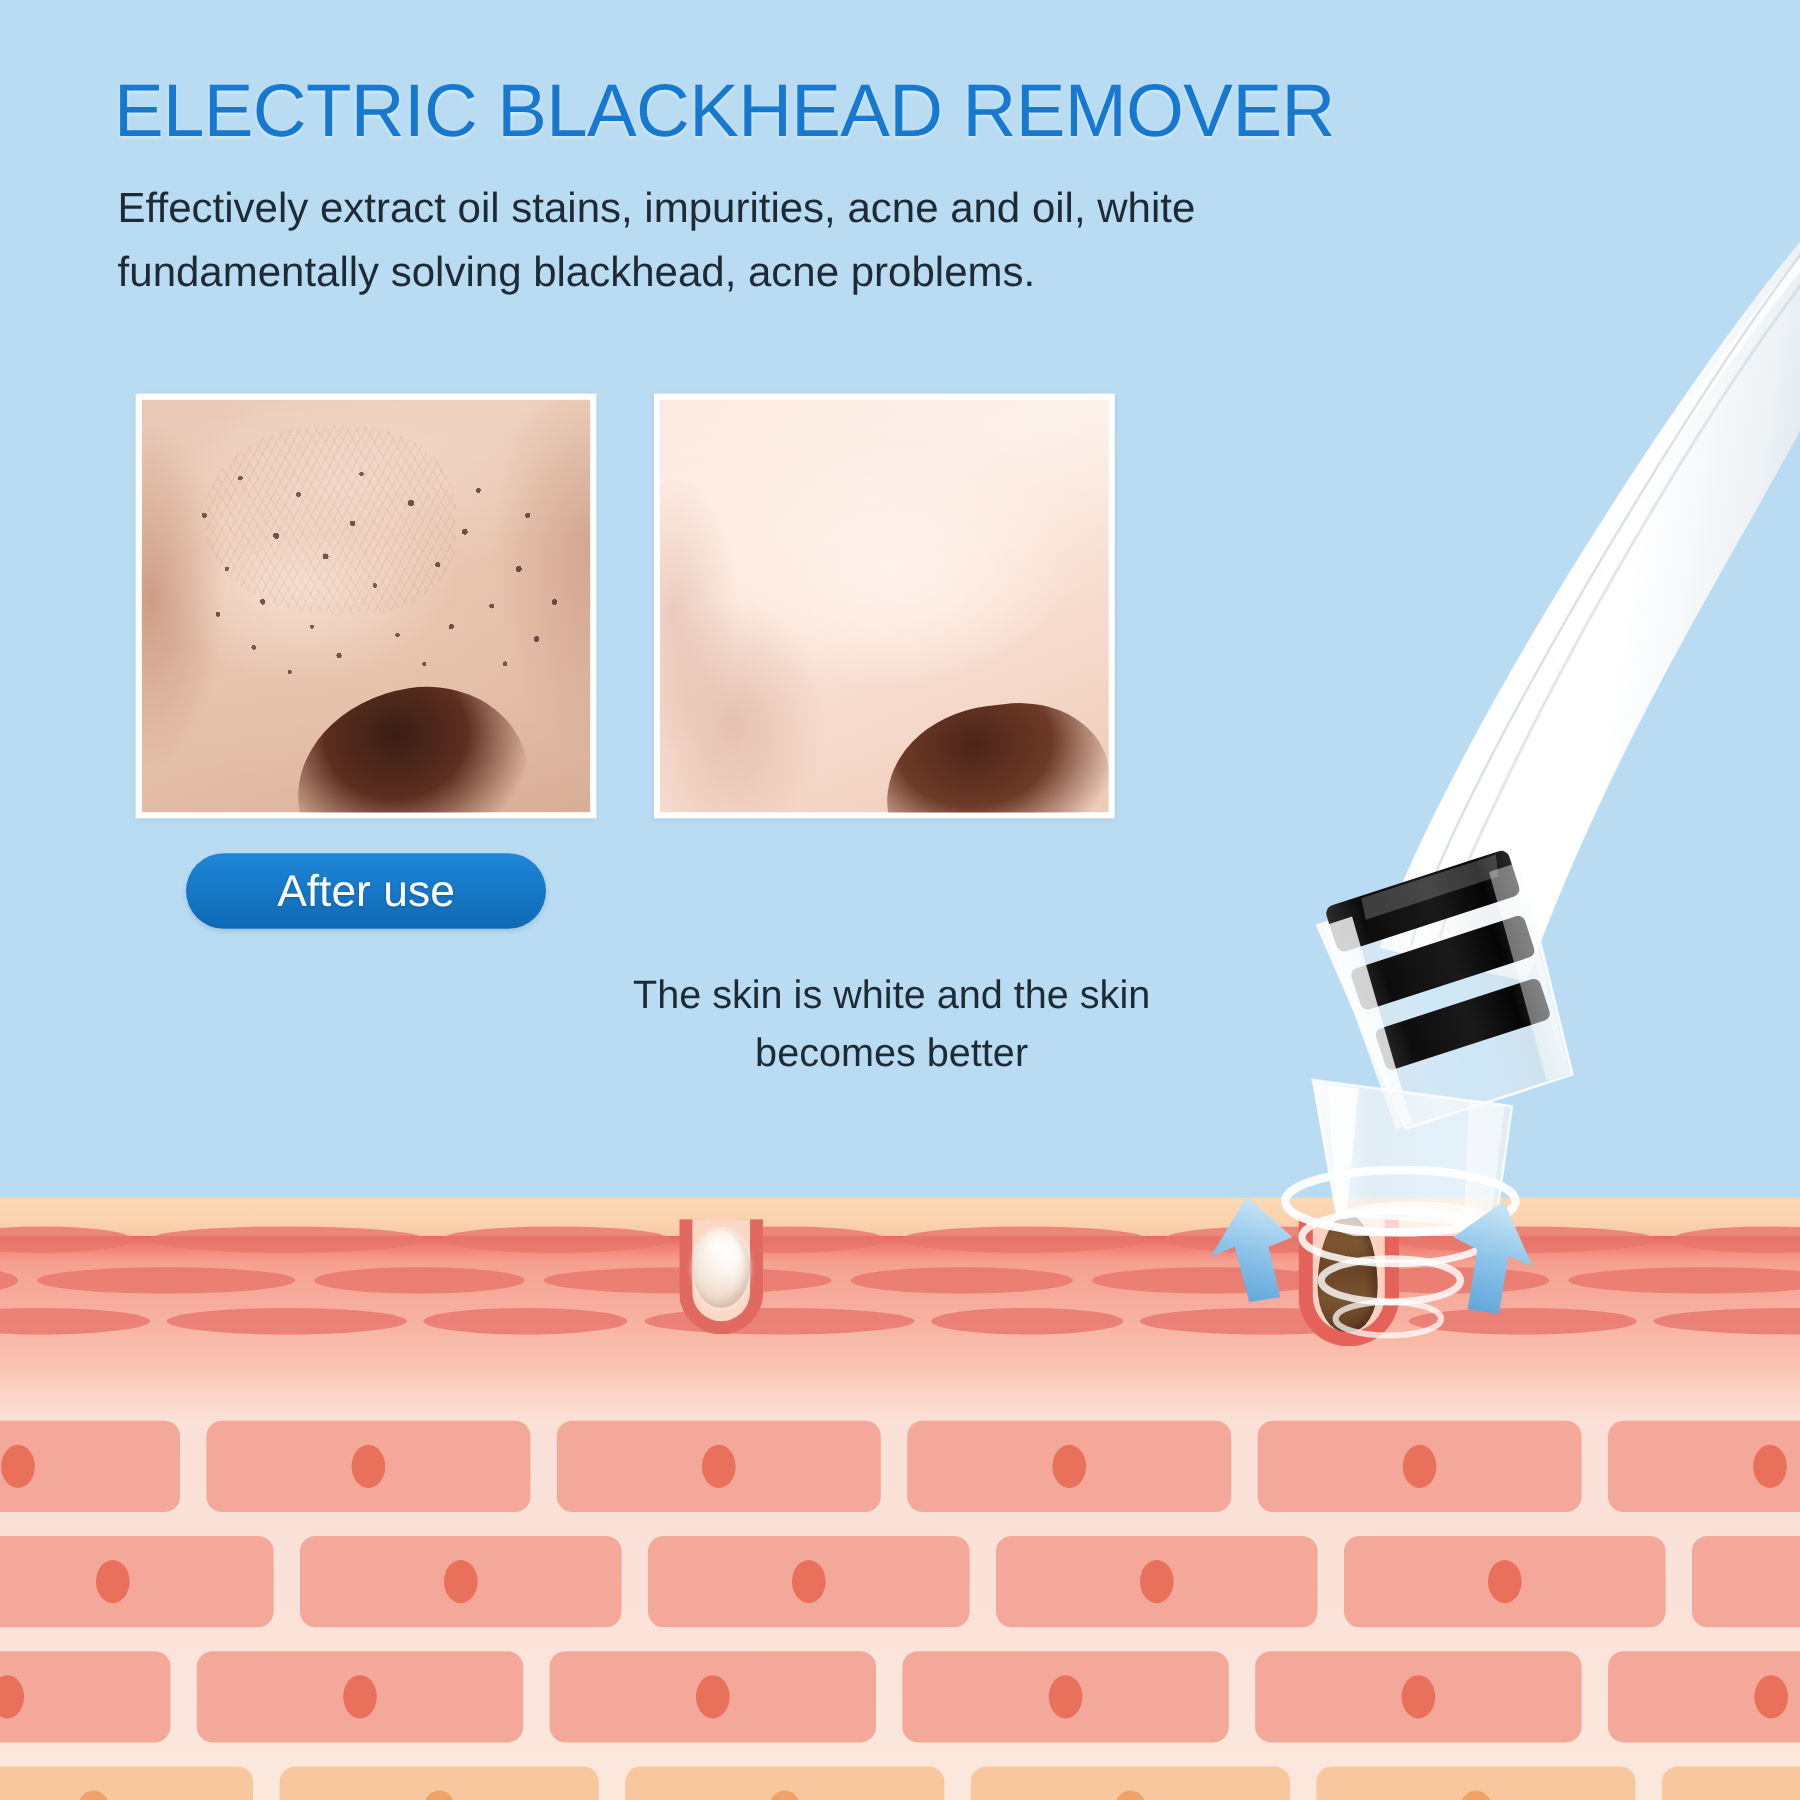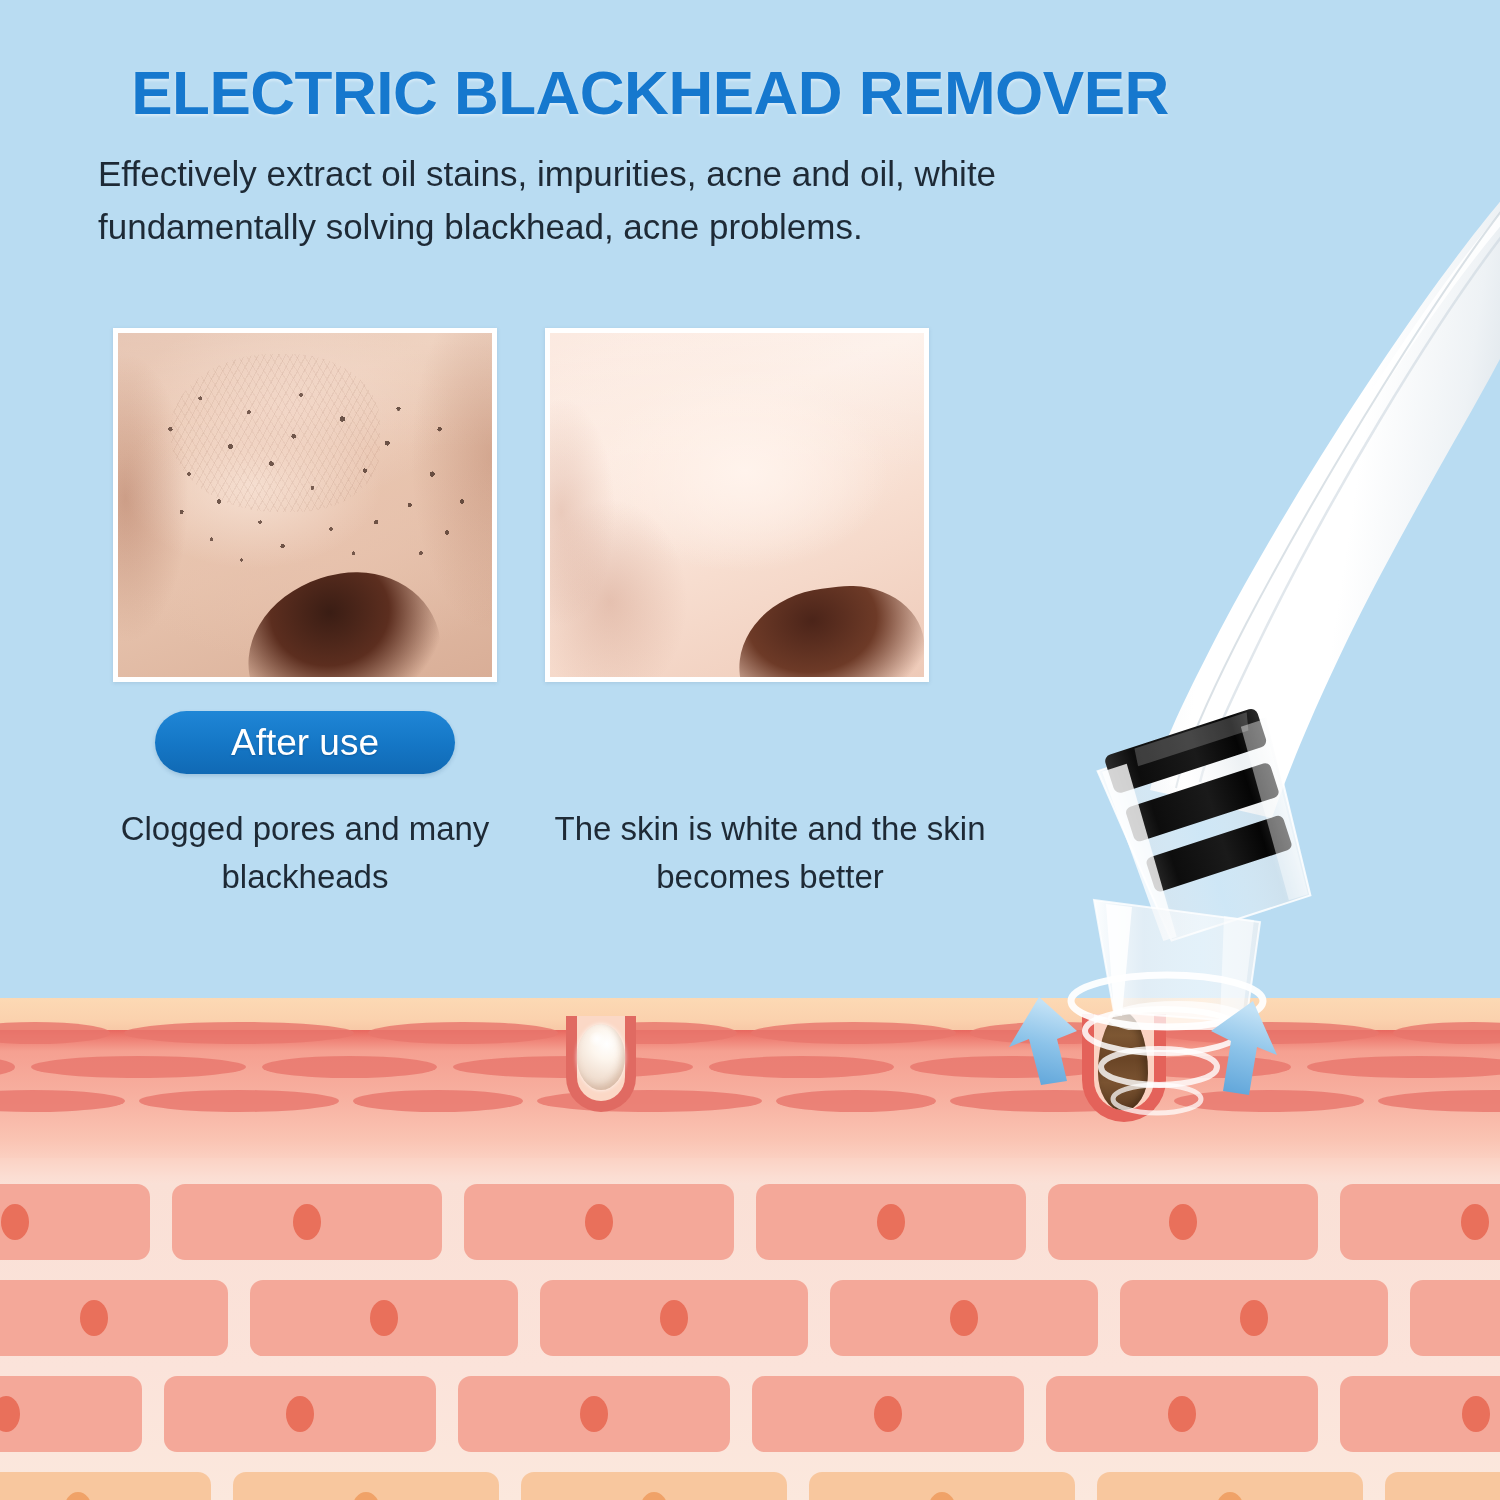--- a/index.html
+++ b/index.html
@@ -14,27 +14,26 @@
     background: #b9dcf2;
     overflow: hidden;
   }
 
   
   #headline {
     position: absolute;
     left: 95px; top: 62px;
     width: 1110px;
     font-size: 62px;
-    font-weight: bold;
+    font-weight: normal;
     letter-spacing: -0.5px;
     color: #1678ce;
     line-height: 1.0;
     text-shadow: 0 2px 3px rgba(255,255,255,0.45);
     white-space: nowrap;
-    text-align: center;
   }
   #subhead {
     position: absolute;
     left: 98px; top: 148px;
     width: 1010px;
     font-size: 35px;
     line-height: 1.5;
     color: #1e2a36;
   }
 
@@ -172,21 +171,21 @@
 
   .caption {
     position: absolute;
     top: 805px;
     font-size: 33px;
     line-height: 1.46;
     color: #1e2a36;
     text-align: center;
   }
   #caption-before { left: 105px; width: 400px; }
-  #caption-after  { left: 535px; width: 470px; }
+  #caption-after  { left: 508px; width: 470px; }
 
   
   #skin {
     position: absolute;
     left: 0; top: 998px;
     width: 1500px; height: 502px;
     overflow: hidden;
   }
   #epidermis-surface {
     position: absolute; left: 0; top: 0;
@@ -331,21 +330,20 @@
   </div>
 
   <div id="photo-after" class="photo-frame">
     <div class="photo-inner">
       <div class="nose-after"></div>
     </div>
   </div>
 
   <div id="badge-before" class="badge">After use</div>
 
-  <div id="caption-before" class="caption">Clogged pores and many blackheads</div>
   <div id="caption-after" class="caption">The skin is white and the skin becomes better</div>
 
   <div id="skin">
 
     <div id="epidermis-surface"></div>
     <div id="epidermis"></div>
 
     <div id="cellrow-1" class="cellrow">
         <div class="cell" style="left: 0px; width: 150px;"></div>
         <div class="cell" style="left: 164px; width: 230px;"></div>

